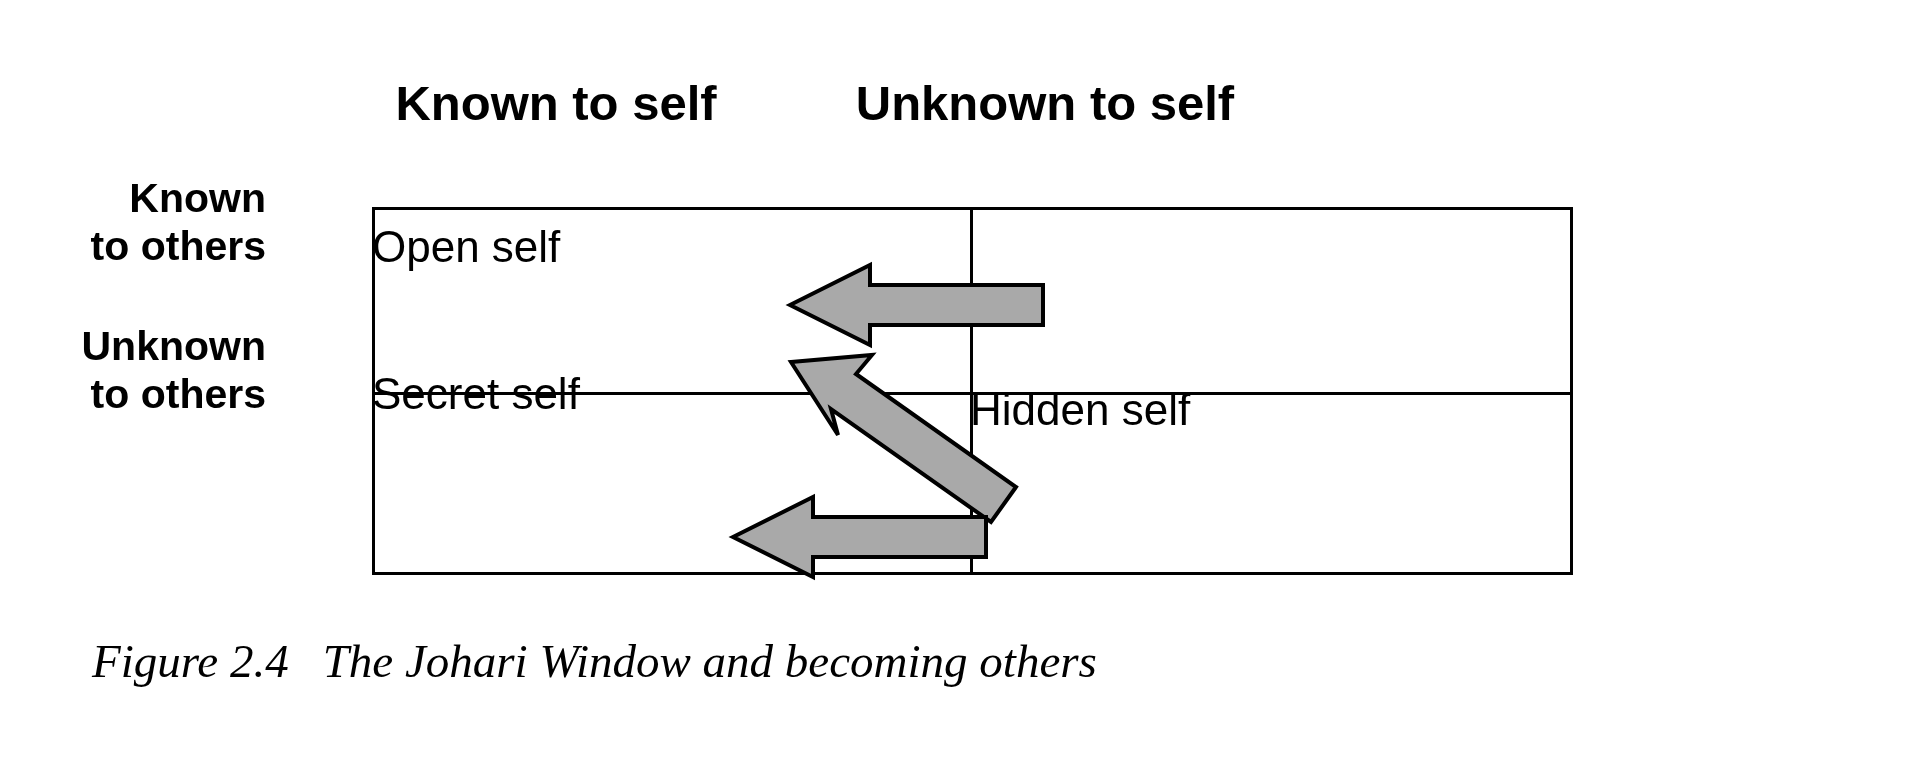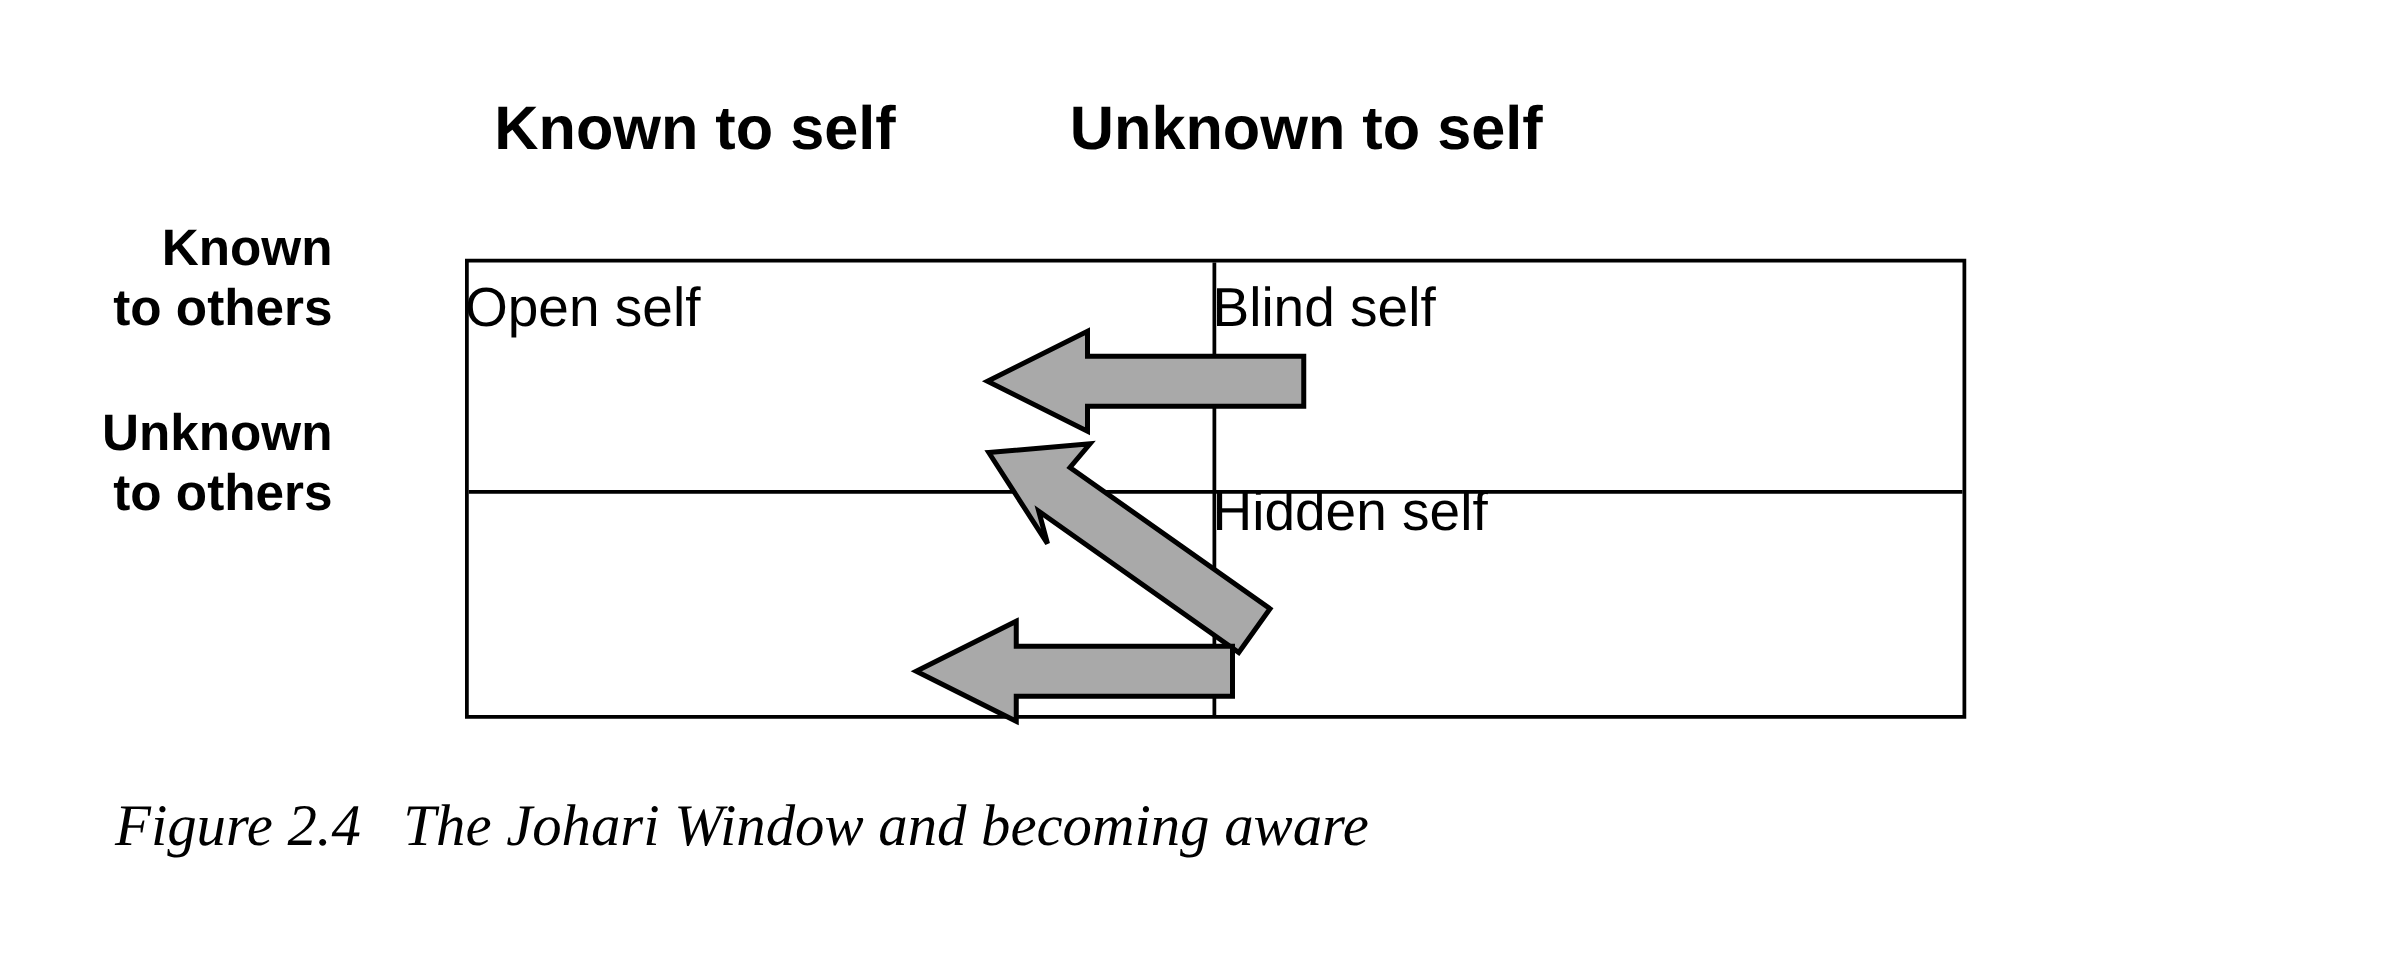--- a/index.html
+++ b/index.html
@@ -135,27 +135,27 @@
 to others</div>
   <div id="row-label-1" class="row-label">Unknown
 to others</div>
 
   <div id="window-table">
     <div id="divider-horizontal" class="grid-line-h"></div>
     <div id="divider-vertical" class="grid-line-v"></div>
   </div>
 
   <div id="quadrant-open" class="quadrant-label">Open self</div>
-  <div id="quadrant-blind" class="quadrant-label">Blind self</div>
+  <div id="quadrant-secret" class="quadrant-label">Secret self</div>
   <div id="quadrant-hidden" class="quadrant-label">Hidden self</div>
 
   <svg id="arrow-layer" viewBox="0 0 1926 762" width="1926" height="762">
 
     <polygon points="790,305 870,265 870,285 1043,285 1043,325 870,325 870,345" fill="#A9A9A9"></polygon>
 
     <polygon points="791,362 872,355 856,374 1016,487 991,522 831,409 838,435" fill="#A9A9A9"></polygon>
 
     <polygon points="733,537 813,497 813,517 986,517 986,557 813,557 813,577" fill="#A9A9A9"></polygon>
   </svg>
 
-  <div id="figure-caption"><span id="caption-number">Figure 2.4</span><span id="caption-body">The Johari Window and becoming aware</span></div>
+  <div id="figure-caption"><span id="caption-number">Figure 2.4</span><span id="caption-body">The Johari Window and becoming others</span></div>
 
 </div>
 
 </body></html>

